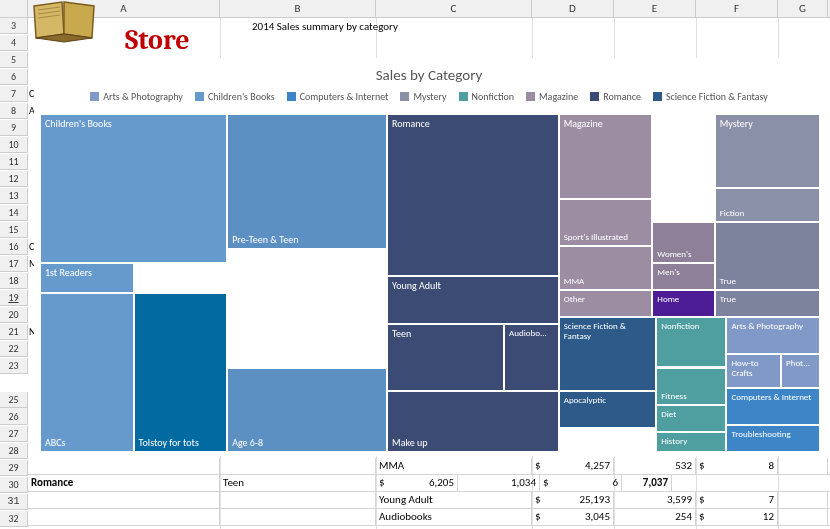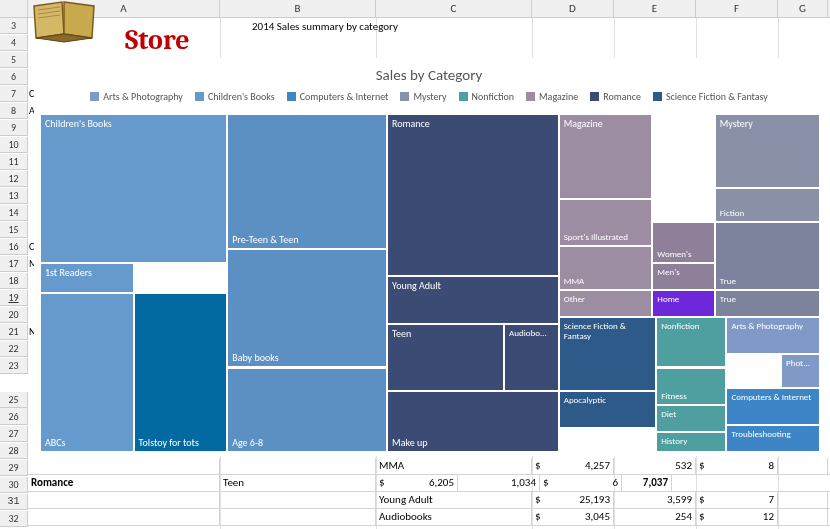--- a/index.html
+++ b/index.html
@@ -136,51 +136,51 @@
         <span>Science Fiction &amp; Fantasy</span>
       </div>
     </div>
   <div class="treemap">
 
     <div class="node" style="left:0;top:0;width:24%;height:44%;background:#6699cc">Children's Books</div>
     <div class="node" style="left:0;top:44%;width:12%;height:9%;background:#6699cc">1st Readers</div>
     <div class="node" style="left:0;top:53%;width:12%;height:47%;background:#6699cc;display:flex;align-items:flex-end">ABCs</div>
     <div class="node" style="left:12%;top:53%;width:12%;height:47%;background:#0369a1;display:flex;align-items:flex-end">Tolstoy for tots</div>
     <div class="node" style="left:24%;top:0;width:20.5%;height:40%;background:#5c8fc2;display:flex;align-items:flex-end">Pre-Teen &amp; Teen</div>
-    <div class="node" style="left:24%;top:40%;width:20.5%;height:35%;background:#5c8fc2;display:flex;align-items:flex-end">Baby books</div>
     <div class="node" style="left:24%;top:75%;width:20.5%;height:25%;background:#5c8fc2;display:flex;align-items:flex-end">Age 6-8</div>
 
     <div class="node" style="left:44.5%;top:0;width:22%;height:48%;background:#3b4b73">Romance</div>
     <div class="node" style="left:44.5%;top:48%;width:22%;height:14%;background:#3b4b73">Young Adult</div>
     <div class="node" style="left:44.5%;top:62%;width:15%;height:20%;background:#3b4b73">Teen</div>
     <div class="node sm" style="left:59.5%;top:62%;width:7%;height:20%;background:#3b4b73">Audiobo...</div>
     <div class="node" style="left:44.5%;top:82%;width:22%;height:18%;background:#3b4b73;display:flex;align-items:flex-end">Make up</div>
 
     <div class="node" style="left:66.5%;top:0;width:12%;height:25%;background:#9c8da3">Magazine</div>
     <div class="node sm" style="left:66.5%;top:25%;width:12%;height:14%;background:#9c8da3;display:flex;align-items:flex-end">Sport's Illustrated</div>
     <div class="node sm" style="left:66.5%;top:39%;width:12%;height:13%;background:#9c8da3;display:flex;align-items:flex-end">MMA</div>
     <div class="node sm" style="left:66.5%;top:52%;width:12%;height:8%;background:#9c8da3">Other</div>
     <div class="node sm" style="left:78.5%;top:32%;width:8%;height:12%;background:#8f8099;display:flex;align-items:flex-end">Women's</div>
     <div class="node sm" style="left:78.5%;top:44%;width:8%;height:8%;background:#8f8099">Men's</div>
-    <div class="node sm" style="left:78.5%;top:52%;width:8%;height:8%;background:#6d28d9">Home</div>
+    <div class="node sm" style="left:78.5%;top:52%;width:8%;height:8%;background:#4c1d95">Home</div>
 
     <div class="node" style="left:86.5%;top:0;width:13.5%;height:22%;background:#8a90a8">Mystery</div>
     <div class="node sm" style="left:86.5%;top:22%;width:13.5%;height:10%;background:#8a90a8;display:flex;align-items:flex-end">Fiction</div>
     <div class="node sm" style="left:86.5%;top:32%;width:13.5%;height:20%;background:#7d839c;display:flex;align-items:flex-end">True</div>
     <div class="node sm" style="left:86.5%;top:52%;width:13.5%;height:8%;background:#7d839c">True</div>
 
     <div class="node sm" style="left:66.5%;top:60%;width:12.5%;height:22%;background:#2e5a8a">Science Fiction &amp; Fantasy</div>
     <div class="node sm" style="left:66.5%;top:82%;width:12.5%;height:11%;background:#2e5a8a">Apocalyptic</div>
 
     <div class="node sm" style="left:79%;top:60%;width:9%;height:15%;background:#4f9ea0">Nonfiction</div>
     <div class="node sm" style="left:79%;top:75%;width:9%;height:11%;background:#4f9ea0;display:flex;align-items:flex-end">Fitness</div>
     <div class="node sm" style="left:79%;top:86%;width:9%;height:8%;background:#4f9ea0">Diet</div>
     <div class="node sm" style="left:79%;top:94%;width:9%;height:6%;background:#4f9ea0">History</div>
 
     <div class="node sm" style="left:88%;top:60%;width:12%;height:11%;background:#8199c6">Arts &amp; Photography</div>
+    <div class="node sm" style="left:88%;top:71%;width:7%;height:10%;background:#8199c6">How-to Crafts</div>
     <div class="node sm" style="left:95%;top:71%;width:5%;height:10%;background:#8199c6">Phot...</div>
 
     <div class="node sm" style="left:88%;top:81%;width:12%;height:11%;background:#3d85c6">Computers &amp; Internet</div>
     <div class="node sm" style="left:88%;top:92%;width:12%;height:8%;background:#3d85c6">Troubleshooting</div>
   </div>
 </div>
 
 <div class="tbl" id="tbl">
     <div class="tblrow">
       <div class="tblcell cA"></div>

